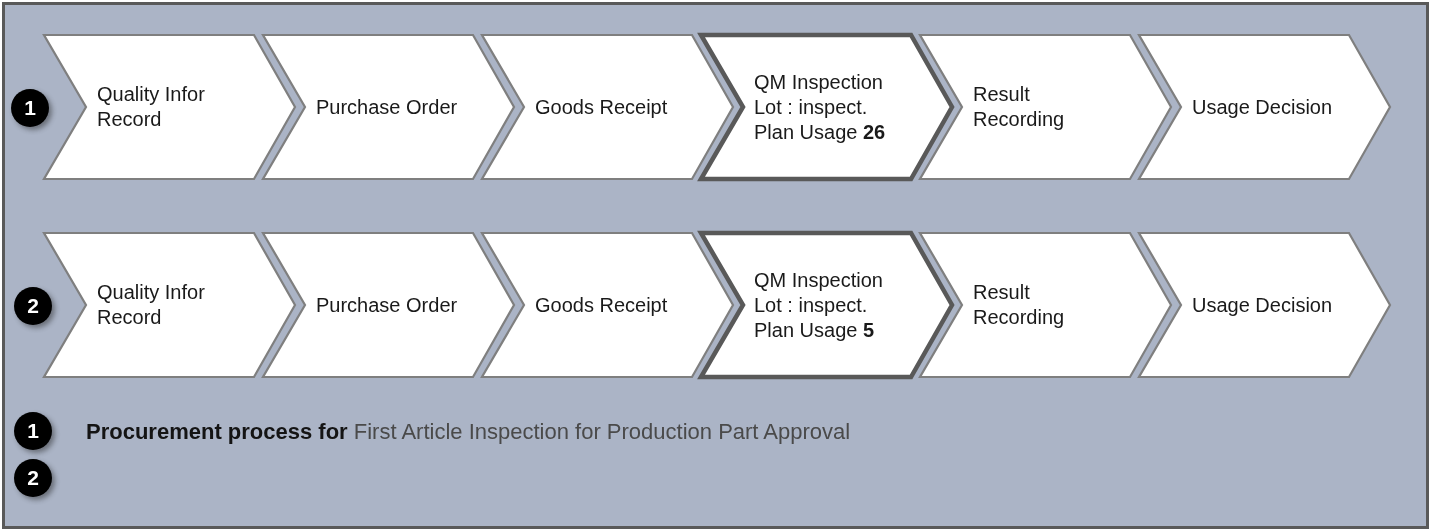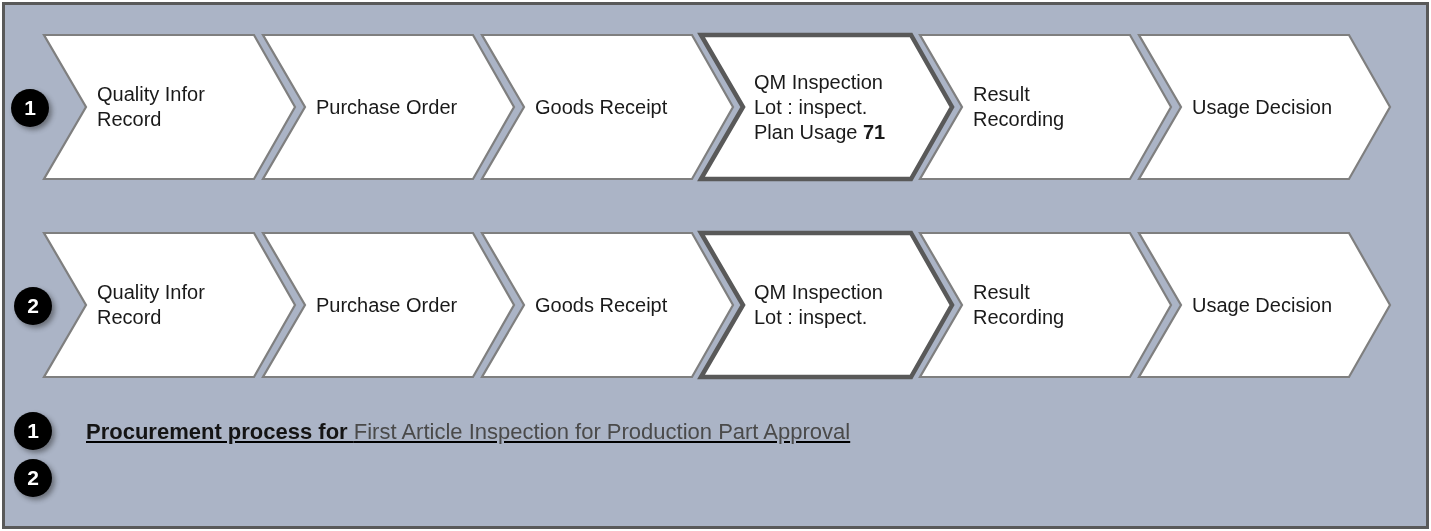--- a/index.html
+++ b/index.html
@@ -84,21 +84,21 @@
   .badge-r2 { left: 9px;  top: 282px; }
   .badge-l1 { left: 9px;  top: 407px; }
   .badge-l2 { left: 9px;  top: 454px; }
   .legend-line {
     position: absolute;
     left: 81px;
     font-size: 22px;
     line-height: 28px;
     white-space: nowrap;
   }
-  .legend-1 { top: 413px; text-decoration: underline; }
+  .legend-1 { top: 413px; }
   .legend-2 { top: 461px; }
   .lg-prefix {
     color: var(--legend-primary, #141414);
     font-weight: 600;
   }
   .lg-rest {
     color: var(--legend-secondary, #4a4a4a);
     font-weight: 400;
   }
 </style>
@@ -139,21 +139,21 @@
         </div>
       </div>
 
       <div class="chev hl" style="left:657px">
         <svg viewBox="0 0 256 148">
             <polygon points="2,2 212,2 253,74 212,146 2,146 44,74"></polygon>
           </svg>
         <div class="chev-label">
           <span class="ln">QM Inspection</span>
           <span class="ln">Lot : inspect.</span>
-          <span class="ln"><span>Plan Usage </span><b>71</b></span>
+          <span class="ln"><span>Plan Usage </span><b>26</b></span>
         </div>
       </div>
 
       <div class="chev" style="left:876px">
         <svg viewBox="0 0 256 148">
             <polygon points="2,2 212,2 253,74 212,146 2,146 44,74"></polygon>
           </svg>
         <div class="chev-label">
           <span class="ln">Result</span>
           <span class="ln">Recording</span>
@@ -202,20 +202,21 @@
         </div>
       </div>
 
       <div class="chev hl" style="left:657px">
         <svg viewBox="0 0 256 148">
             <polygon points="2,2 212,2 253,74 212,146 2,146 44,74"></polygon>
           </svg>
         <div class="chev-label">
           <span class="ln">QM Inspection</span>
           <span class="ln">Lot : inspect.</span>
+          <span class="ln"><span>Plan Usage </span><b>5</b></span>
         </div>
       </div>
 
       <div class="chev" style="left:876px">
         <svg viewBox="0 0 256 148">
             <polygon points="2,2 212,2 253,74 212,146 2,146 44,74"></polygon>
           </svg>
         <div class="chev-label">
           <span class="ln">Result</span>
           <span class="ln">Recording</span>

